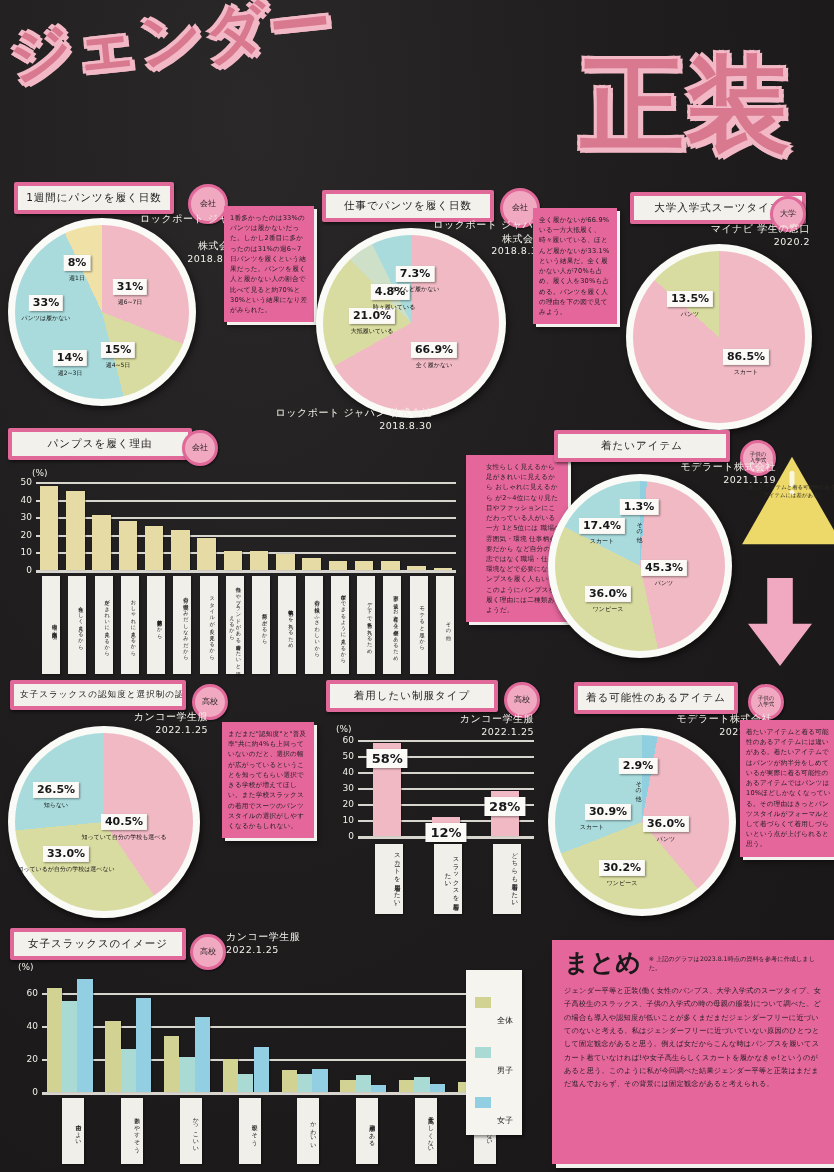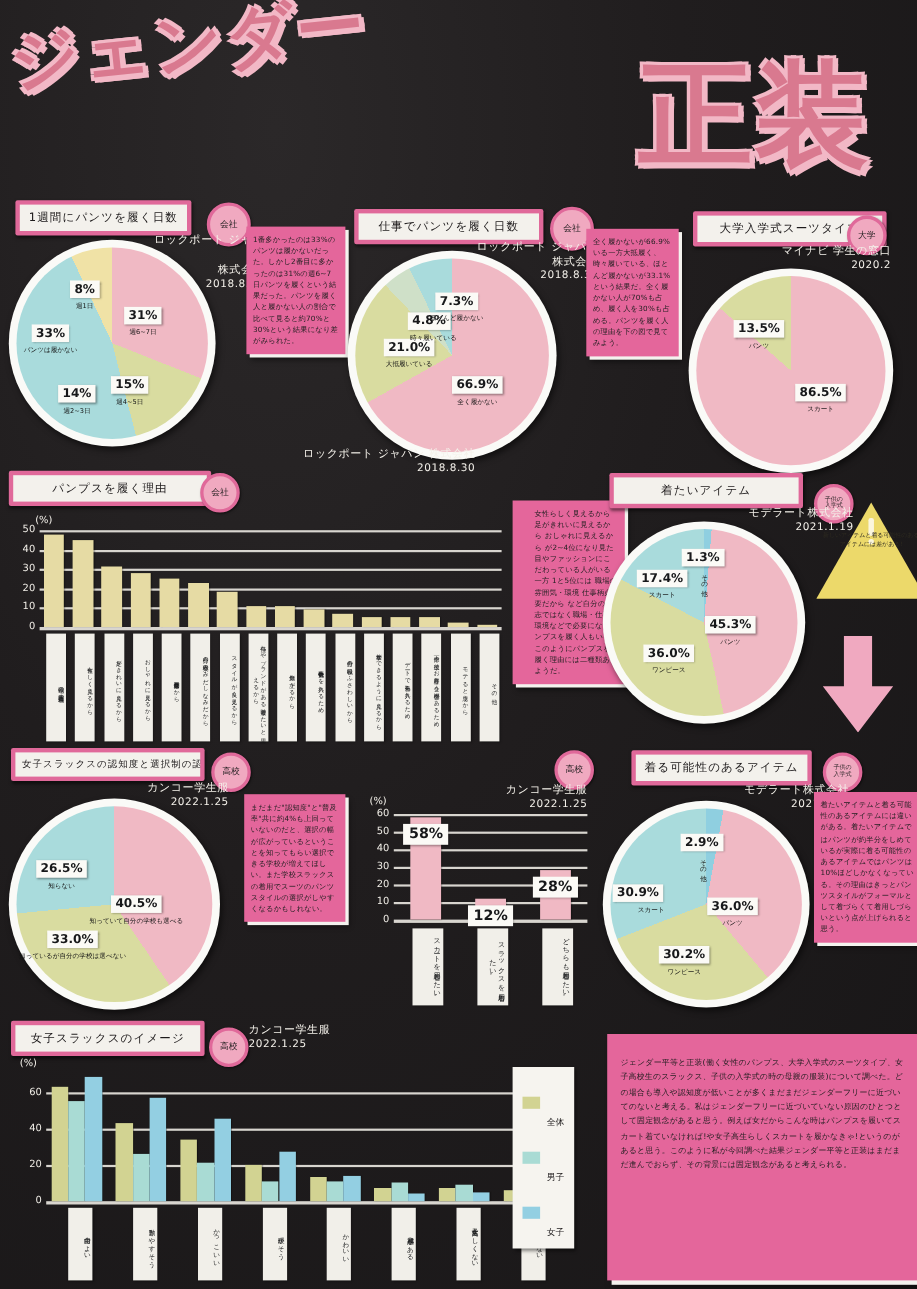--- a/index.html
+++ b/index.html
@@ -406,20 +406,25 @@
 
     <div class="plabel" style="left:58px;top:128px;">33.0%</div>
     <div class="pcap" style="left:58px;top:139px;">知っているが自分の学校は選べない</div>
 
     <div class="plabel" style="left:48px;top:64px;">26.5%</div>
     <div class="pcap" style="left:48px;top:75px;">知らない</div>
   </div>
 
   <div class="abs memo" style="left:222px;top:722px;width:80px;">まだまだ"認知度"と"普及率"共に約4%も上回っていないのだと、選択の幅が広がっているということを知ってもらい選択できる学校が増えてほしい。また学校スラックスの着用でスーツのパンツスタイルの選択がしやすくなるかもしれない。</div>
 
+  <div class="abs" style="left:326px;top:680px;width:172px;">
+    <div class="head-card">
+        <div class="head-inner">着用したい制服タイプ</div>
+      </div>
+  </div>
   <div class="abs badge" style="left:504px;top:682px;width:30px;height:30px;">
     <span>高校</span>
   </div>
   <div class="abs src" style="left:420px;top:712px;width:114px;">
     <div>カンコー学生服</div>
     <div class="d">2022.1.25</div>
   </div>
 
   <div class="chart" id="bar2" style="left:330px;top:724px;width:212px;height:190px;">
     <div class="axis-unit" style="position:absolute;left:6px;top:0;">(%)</div>
@@ -475,21 +480,21 @@
           #d9dca0 140deg 248.7deg,
           #a9dbdc 248.7deg 360deg);">
       </div>
     </div>
     <div class="plabel" style="left:118px;top:96px;">36.0%</div>
     <div class="pcap" style="left:118px;top:107px;">パンツ</div>
 
     <div class="plabel" style="left:74px;top:140px;">30.2%</div>
     <div class="pcap" style="left:74px;top:151px;">ワンピース</div>
 
-    <div class="plabel" style="left:32px;top:84px;">30.9%</div>
+    <div class="plabel" style="left:60px;top:84px;">30.9%</div>
     <div class="pcap" style="left:44px;top:95px;">スカート</div>
 
     <div class="plabel" style="left:90px;top:38px;">2.9%</div>
     <div class="pcap" style="left:90px;top:49px;writing-mode:vertical-rl;">その他</div>
   </div>
 
   <div class="abs memo" style="left:740px;top:720px;width:86px;">着たいアイテムと着る可能性のあるアイテムには違いがある。着たいアイテムではパンツが約半分をしめているが実際に着る可能性のあるアイテムではパンツは10%ほどしかなくなっている。その理由はきっとパンツスタイルがフォーマルとして着づらくて着用しづらいという点が上げられると思う。</div>
 
   <div class="abs" style="left:10px;top:928px;width:176px;">
     <div class="head-card">
@@ -561,16 +566,20 @@
           <span class="lg-tx">女子</span>
         </div>
       </div>
   <div class="ytick" style="left: 34px; top: 130px;">0</div>
       <div class="ytick" style="left: 34px; top: 96.8571px;">20</div>
       <div class="ytick" style="left: 34px; top: 63.7143px;">40</div>
       <div class="ytick" style="left: 34px; top: 30.5714px;">60</div>
     </div>
 
   <div class="summary" style="left:552px;top:940px;width:258px;height:204px;">
+    <div style="display:flex;align-items:flex-start;gap:8px;">
+      <div class="sum-title">まとめ</div>
+      <div class="sum-note" style="padding-top:4px;flex:1;">※ 上記のグラフは2023.8.1時点の資料を参考に作成しました。</div>
+    </div>
     <div class="sum-body">ジェンダー平等と正装(働く女性のパンプス、大学入学式のスーツタイプ、女子高校生のスラックス、子供の入学式の時の母親の服装)について調べた。どの場合も導入や認知度が低いことが多くまだまだジェンダーフリーに近づいてのないと考える。私はジェンダーフリーに近づいていない原因のひとつとして固定観念があると思う。例えば女だからこんな時はパンプスを履いてスカート着ていなければ!や女子高生らしくスカートを履かなきゃ!というのがあると思う。このように私が今回調べた結果ジェンダー平等と正装はまだまだ進んでおらず、その背景には固定観念があると考えられる。</div>
   </div>
 
 </div>
 
 </body></html>

